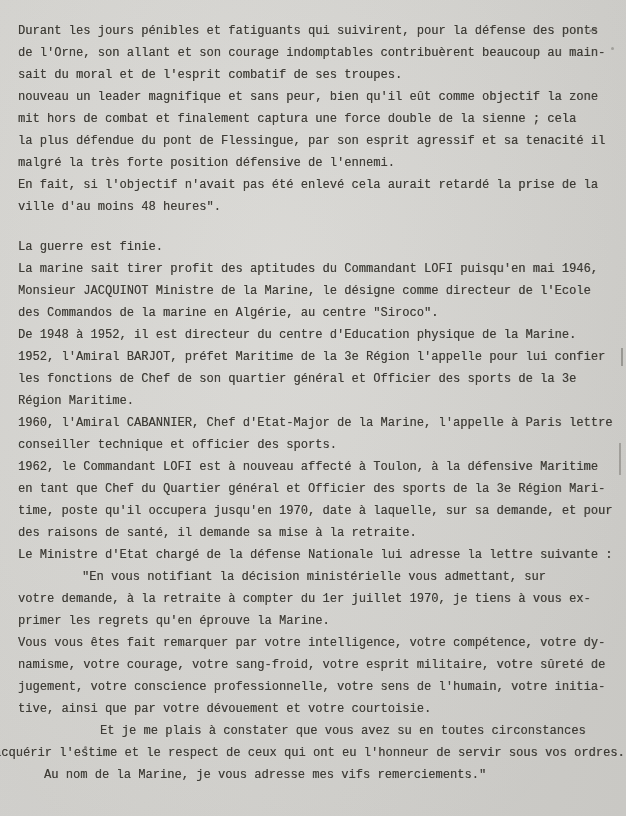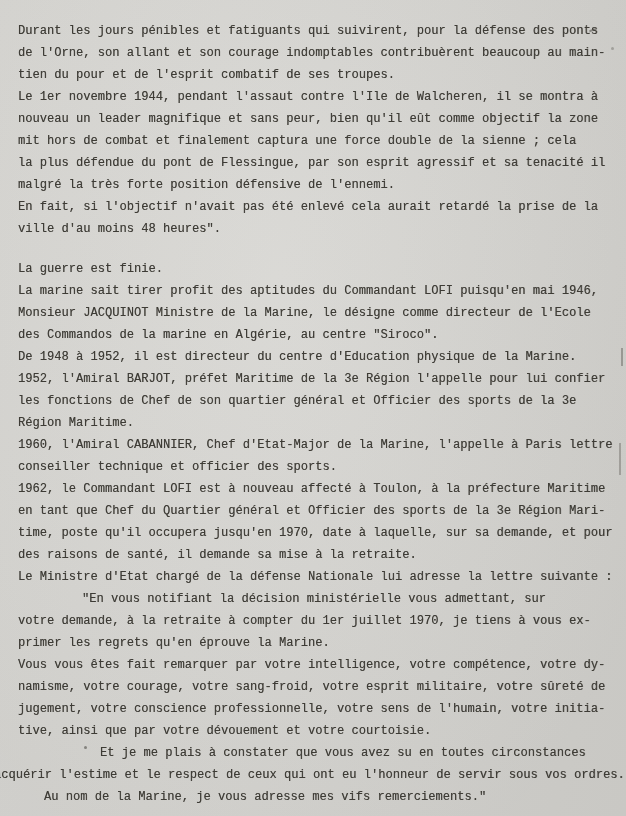--- a/index.html
+++ b/index.html
@@ -54,41 +54,40 @@
   }
 </style>
 </head>
 <body>
 
 <div class="page">
   <div>
       <div class="section">
         <div class="line">Durant les jours pénibles et fatiguants qui suivirent, pour la défense des ponts</div>
         <div class="line">de l'Orne, son allant et son courage indomptables contribuèrent beaucoup au main-</div>
-        <div class="line">tien du pour et de l'esprit combatif de ses troupes.</div>
-        <div class="line">Le 1er novembre 1944, pendant l'assaut contre l'Ile de Walcheren, il se montra à</div>
+        <div class="line">sait du moral et de l'esprit combatif de ses troupes.</div>
         <div class="line">nouveau un leader magnifique et sans peur, bien qu'il eût comme objectif la zone</div>
         <div class="line">mit hors de combat et finalement captura une force double de la sienne ; cela</div>
         <div class="line">la plus défendue du pont de Flessingue, par son esprit agressif et sa tenacité il</div>
         <div class="line">malgré la très forte position défensive de l'ennemi.</div>
         <div class="line">En fait, si l'objectif n'avait pas été enlevé cela aurait retardé la prise de la</div>
         <div class="line">ville d'au moins 48 heures".</div>
       </div>
       <div class="section">
         <div class="line">La guerre est finie.</div>
         <div class="line">La marine sait tirer profit des aptitudes du Commandant LOFI puisqu'en mai 1946,</div>
         <div class="line">Monsieur JACQUINOT Ministre de la Marine, le désigne comme directeur de l'Ecole</div>
         <div class="line">des Commandos de la marine en Algérie, au centre "Siroco".</div>
         <div class="line">De 1948 à 1952, il est directeur du centre d'Education physique de la Marine.</div>
         <div class="line">1952, l'Amiral BARJOT, préfet Maritime de la 3e Région l'appelle pour lui confier</div>
         <div class="line">les fonctions de Chef de son quartier général et Officier des sports de la 3e</div>
         <div class="line">Région Maritime.</div>
         <div class="line">1960, l'Amiral CABANNIER, Chef d'Etat-Major de la Marine, l'appelle à Paris lettre</div>
         <div class="line">conseiller technique et officier des sports.</div>
-        <div class="line">1962, le Commandant LOFI est à nouveau affecté à Toulon, à la préfecture Maritime</div>
+        <div class="line">1962, le Commandant LOFI est à nouveau affecté à Toulon, à la défensive Maritime</div>
         <div class="line">en tant que Chef du Quartier général et Officier des sports de la 3e Région Mari-</div>
         <div class="line">time, poste qu'il occupera jusqu'en 1970, date à laquelle, sur sa demande, et pour</div>
         <div class="line">des raisons de santé, il demande sa mise à la retraite.</div>
         <div class="line">Le Ministre d'Etat chargé de la défense Nationale lui adresse la lettre suivante :</div>
         <div class="line" style="margin-left: 64px;">"En vous notifiant la décision ministérielle vous admettant, sur</div>
         <div class="line">votre demande, à la retraite à compter du 1er juillet 1970, je tiens à vous ex-</div>
         <div class="line">primer les regrets qu'en éprouve la Marine.</div>
         <div class="line">Vous vous êtes fait remarquer par votre intelligence, votre compétence, votre dy-</div>
         <div class="line">namisme, votre courage, votre sang-froid, votre esprit militaire, votre sûreté de</div>
         <div class="line">jugement, votre conscience professionnelle, votre sens de l'humain, votre initia-</div>

